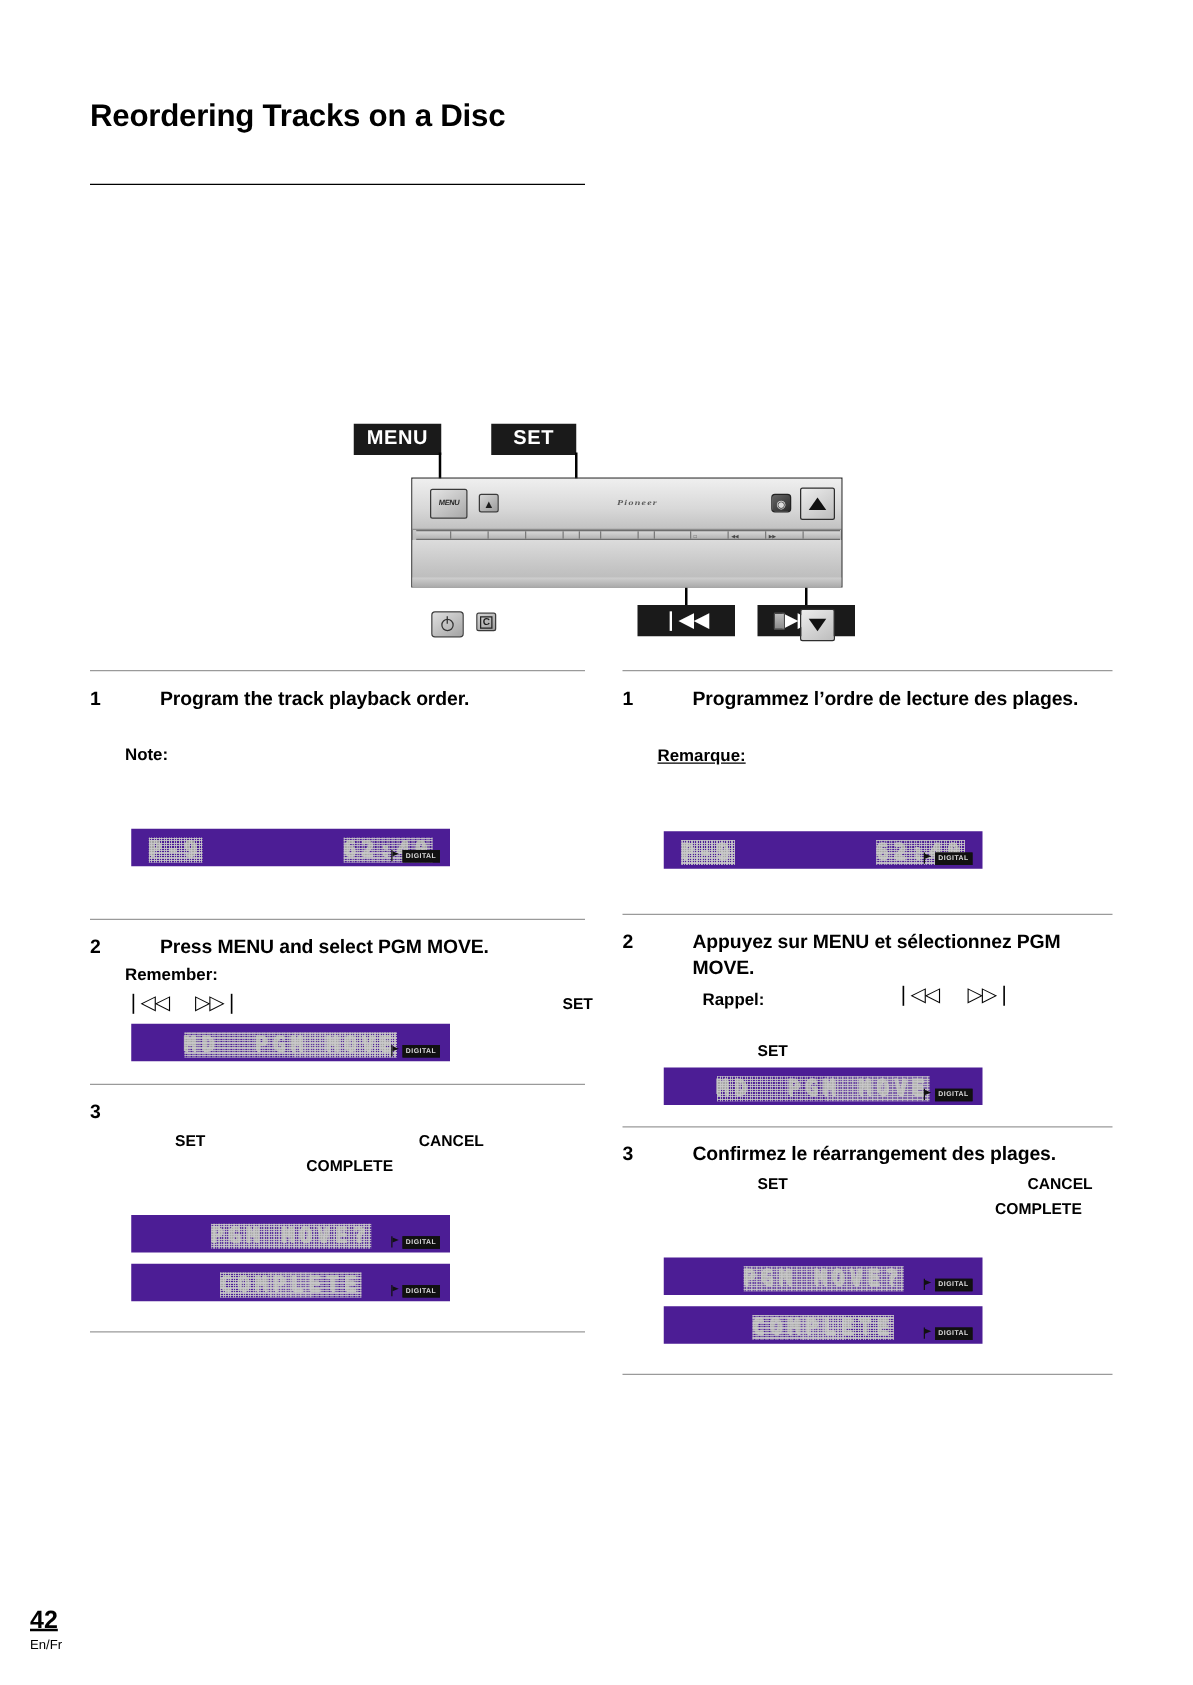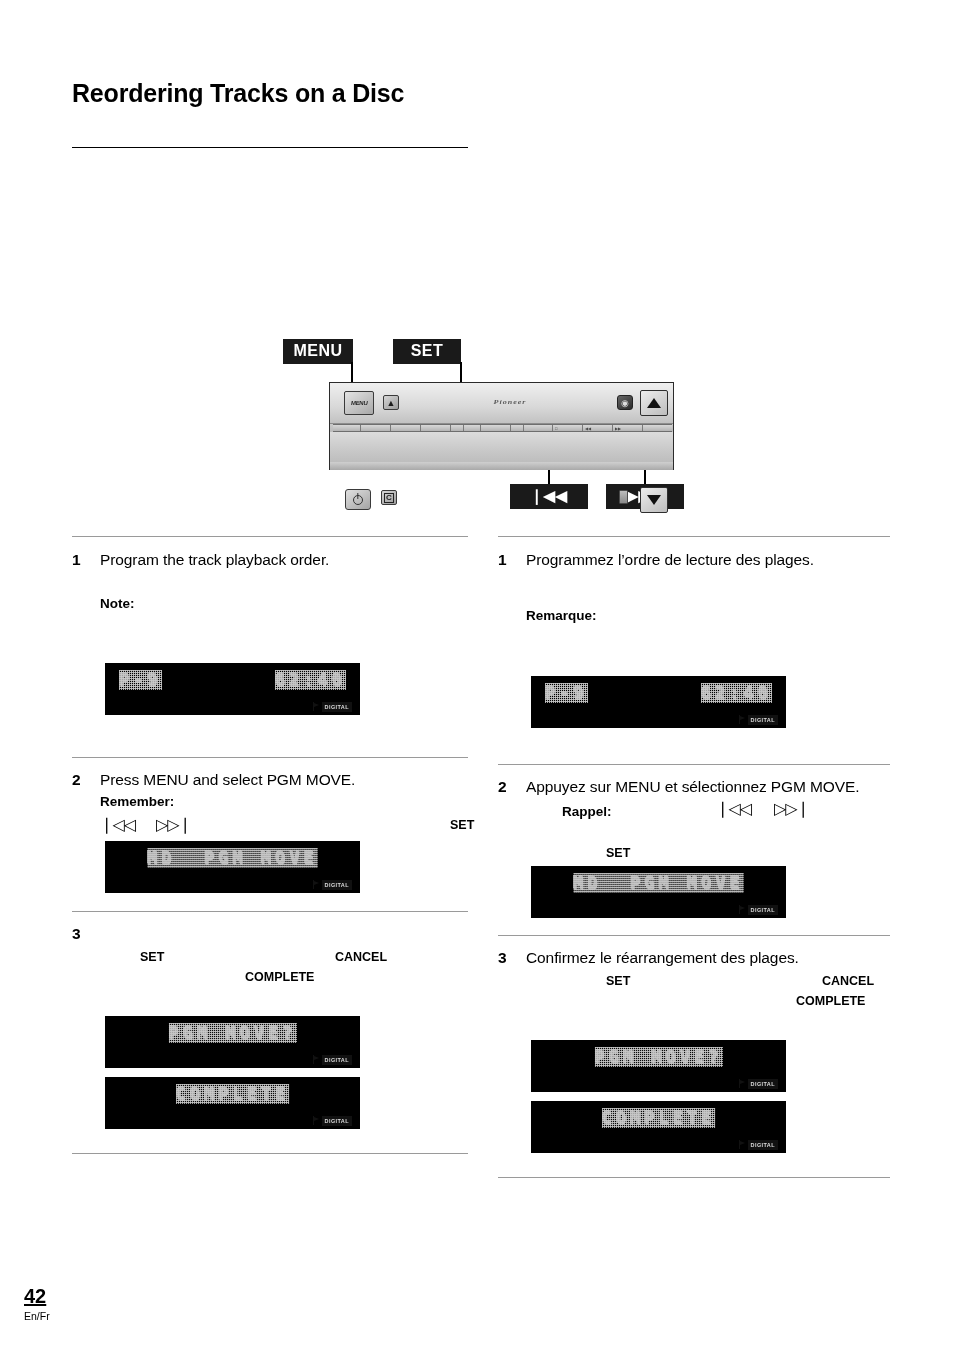--- a/index.html
+++ b/index.html
@@ -146,38 +146,39 @@
 
   .rule { border-top:1.8px solid #9a9a9a; width:100%; }
 
   .step { position:relative; }
   .step-head { display:flex; align-items:flex-start; }
   .step-num {
     width:28px; flex:0 0 28px;
     font-size:15.5px; font-weight:bold; line-height:1.35;
   }
   .step-text {
-    font-size:15.5px; font-weight:normal; line-height:1.35;
+    font-size:15.5px; font-weight:bold; line-height:1.35;
     letter-spacing:-0.1px;
+    margin-left:28px;
   }
   .sub-label {
     font-size:13.5px; font-weight:bold; margin-left:28px; line-height:1.4;
   }
 
   .inline-row { margin-left:28px; position:relative; height:22px; }
   .kw {
     font-size:12.5px; font-weight:bold; position:absolute; top:2px;
   }
   .navglyph { position:absolute; top:0px; font-size:16px; line-height:18px; letter-spacing:-1px; }
 
   
   .lcd {
-    background:#000000;
+    background:#4c1d95;
     position:relative;
-    height:52px;
+    height:30px;
   }
   .lcd-text {
     position:absolute; top:7px;
     font-family:"DejaVu Sans Mono", monospace;
     font-size:17px;
     letter-spacing:4px;
     color:#a4a4a4;
     text-shadow:
       0 0 0 #a4a4a4,
       0.6px 0.6px 0 #b8b8b8,
@@ -362,21 +363,21 @@
 </div>
 
 <div class="col fr">
 
   <div class="rule"></div>
   <div class="step" style="padding-top:13px;">
     <div class="step-head">
       <div class="step-num">1</div>
       <div class="step-text">Programmez l’ordre de lecture des plages.</div>
     </div>
-    <div class="sub-label" style="margin-top:36px;">Remarque:</div>
+    <div class="sub-label" style="margin-top:25px;text-decoration:underline;">Remarque:</div>
     <div style="height:50px"></div>
     <div class="lcd" style="margin-left:33px; width:255px;">
       <div class="lcd-text lcd-left">P-9</div>
       <div class="lcd-text lcd-right">62:40</div>
       <div class="digital-badge">
         <span class="flag-wrap"></span>
         <span class="dbl-box">DIGITAL</span>
       </div>
     </div>
     <div style="height:36px"></div>

